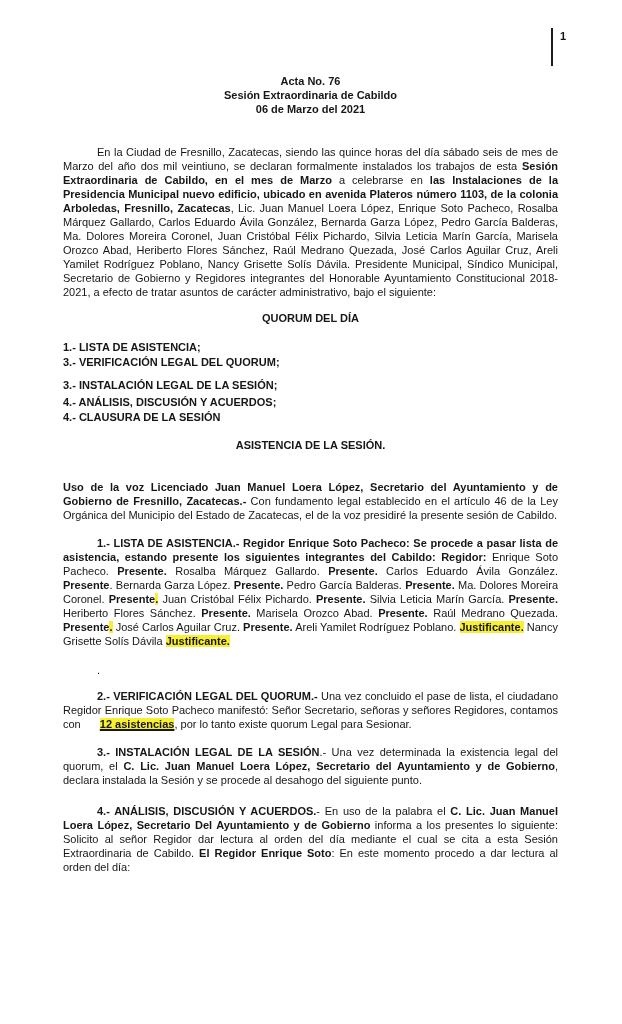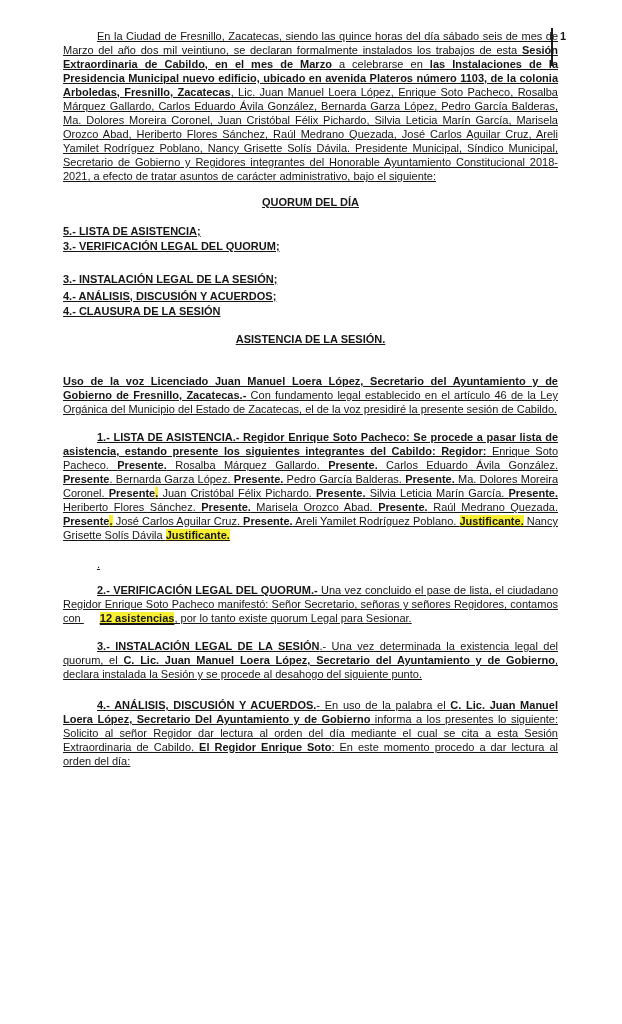--- a/index.html
+++ b/index.html
@@ -39,46 +39,51 @@
     top: 0;
     left: 63px;
     width: 495px;
   }
   .title-block {
     margin-top: 74px;
     text-align: center;
     font-weight: bold;
   }
   .title-block div { line-height: 14px; }
-  .block { text-align: justify; text-decoration: underline; }
+  .block { text-align: justify; }
   .block.p   { text-indent: 34px; }
   .block.pf  { text-indent: 0; }
   .block.c   { text-align: center; text-indent: 0; }
   .block.l   { text-align: left; text-indent: 0; }
   .b  { font-weight: bold; }
   .hl { background: var(--hl, #f8ef33); }
   .u  { text-decoration: underline; text-decoration-thickness: 1.5px; margin-left: 16px; }
 </style>
 </head>
 <body style="color: rgb(22, 22, 22); background: rgb(255, 255, 255);">
 
 <div class="page">
 
   <div class="page-number-box">
     <span>1</span>
   </div>
 
   <div class="content">
+    <div class="title-block">
+      <div>Acta No. 76</div>
+      <div>Sesión Extraordinaria de Cabildo</div>
+      <div>06 de Marzo del 2021</div>
+    </div>
 
     <div>
         <div class="block p" style="margin-top: 29px;"><span class="">En la Ciudad de Fresnillo, Zacatecas, siendo las quince horas del día sábado seis de mes de Marzo del año dos mil veintiuno, se declaran formalmente instalados los trabajos de esta </span><span class="b ">Sesión Extraordinaria de Cabildo, en el mes de Marzo</span><span class=""> a celebrarse en </span><span class="b ">las Instalaciones de la Presidencia Municipal nuevo edificio, ubicado en avenida Plateros número 1103, de la colonia Arboledas, Fresnillo, Zacatecas</span><span class="">, Lic. Juan Manuel Loera López, Enrique Soto Pacheco, Rosalba Márquez Gallardo, Carlos Eduardo Ávila González, Bernarda Garza López, Pedro García Balderas, Ma. Dolores Moreira Coronel, Juan Cristóbal Félix Pichardo, Silvia Leticia Marín García, Marisela Orozco Abad, Heriberto Flores Sánchez, Raúl Medrano Quezada, José Carlos Aguilar Cruz, Areli Yamilet Rodríguez Poblano, Nancy Grisette Solís Dávila. Presidente Municipal, Síndico Municipal, Secretario de Gobierno y Regidores integrantes del Honorable Ayuntamiento Constitucional 2018-2021, a efecto de tratar asuntos de carácter administrativo, bajo el siguiente:</span></div>
         <div class="block c" style="margin-top: 12px;"><span class="b ">QUORUM DEL DÍA</span></div>
-        <div class="block l" style="margin-top: 15px;"><span class="b ">5.- LISTA DE ASISTENCIA;</span></div>
+        <div class="block l" style="margin-top: 15px;"><span class="b ">1.- LISTA DE ASISTENCIA;</span></div>
         <div class="block l" style="margin-top: 1px;"><span class="b ">3.- VERIFICACIÓN LEGAL DEL QUORUM;</span></div>
-        <div class="block l" style="margin-top: 19px;"><span class="b ">3.- INSTALACIÓN LEGAL DE LA SESIÓN;</span></div>
+        <div class="block l" style="margin-top: 9px;"><span class="b ">3.- INSTALACIÓN LEGAL DE LA SESIÓN;</span></div>
         <div class="block l" style="margin-top: 3px;"><span class="b ">4.- ANÁLISIS, DISCUSIÓN Y ACUERDOS;</span></div>
         <div class="block l" style="margin-top: 1px;"><span class="b ">4.- CLAUSURA DE LA SESIÓN</span></div>
         <div class="block c" style="margin-top: 14px;"><span class="b ">ASISTENCIA DE LA SESIÓN.</span></div>
         <div class="block pf" style="margin-top: 28px;"><span class="b ">Uso de la voz Licenciado Juan Manuel Loera López, Secretario del Ayuntamiento y de Gobierno de Fresnillo, Zacatecas.-</span><span class=""> Con fundamento legal establecido en el artículo 46 de la Ley Orgánica del Municipio del Estado de Zacatecas, el de la voz presidiré la presente sesión de Cabildo.</span></div>
         <div class="block p" style="margin-top: 14px;"><span class="b ">1.- LISTA DE ASISTENCIA.- Regidor Enrique Soto Pacheco: Se procede a pasar lista de asistencia, estando presente los siguientes integrantes del Cabildo: Regidor:</span><span class=""> Enrique Soto Pacheco. </span><span class="b ">Presente.</span><span class=""> Rosalba Márquez Gallardo. </span><span class="b ">Presente.</span><span class=""> Carlos Eduardo Ávila González. </span><span class="b ">Presente</span><span class="">. Bernarda Garza López. </span><span class="b ">Presente.</span><span class="">  Pedro García Balderas. </span><span class="b ">Presente.</span><span class=""> Ma. Dolores Moreira Coronel.  </span><span class="b ">Presente</span><span class="b hl ">.</span><span class=""> Juan Cristóbal Félix Pichardo. </span><span class="b ">Presente.</span><span class=""> Silvia Leticia Marín García. </span><span class="b ">Presente.</span><span class=""> Heriberto Flores Sánchez. </span><span class="b ">Presente.</span><span class=""> Marisela Orozco Abad. </span><span class="b ">Presente.</span><span class=""> Raúl Medrano Quezada. </span><span class="b ">Presente</span><span class="b hl ">.</span><span class="">  José Carlos Aguilar Cruz. </span><span class="b ">Presente.</span><span class=""> Areli Yamilet Rodríguez Poblano. </span><span class="b hl ">Justificante.</span><span class="">  Nancy Grisette Solís Dávila </span><span class="b hl ">Justificante.</span></div>
         <div class="block p" style="margin-top: 15px;"><span class="">.</span></div>
         <div class="block p" style="margin-top: 12px;"><span class="b ">2.- VERIFICACIÓN LEGAL DEL QUORUM.-</span><span class=""> Una vez concluido el pase de lista, el ciudadano Regidor Enrique Soto Pacheco manifestó: Señor Secretario, señoras y señores Regidores, contamos con </span><span class="b hl u ">12 asistencias</span><span class="">, por lo tanto existe quorum Legal para Sesionar.</span></div>
         <div class="block p" style="margin-top: 14px;"><span class="b ">3.- INSTALACIÓN LEGAL DE LA SESIÓN</span><span class="">.- Una vez determinada la existencia legal del quorum, el </span><span class="b ">C. Lic. Juan Manuel Loera López, Secretario del Ayuntamiento y de Gobierno</span><span class="">, declara instalada la Sesión y se procede al desahogo del siguiente punto.</span></div>
         <div class="block p" style="margin-top: 17px;"><span class="b ">4.- ANÁLISIS, DISCUSIÓN Y ACUERDOS.</span><span class="">- En uso de la palabra el </span><span class="b ">C. Lic. Juan Manuel Loera López, Secretario Del Ayuntamiento y de Gobierno</span><span class=""> informa a los presentes lo siguiente: Solicito al señor Regidor dar lectura al orden del día mediante el cual se cita a esta Sesión Extraordinaria de Cabildo. </span><span class="b ">El Regidor Enrique Soto</span><span class="">: En este momento procedo a dar lectura al orden del día:</span></div>
       </div>

